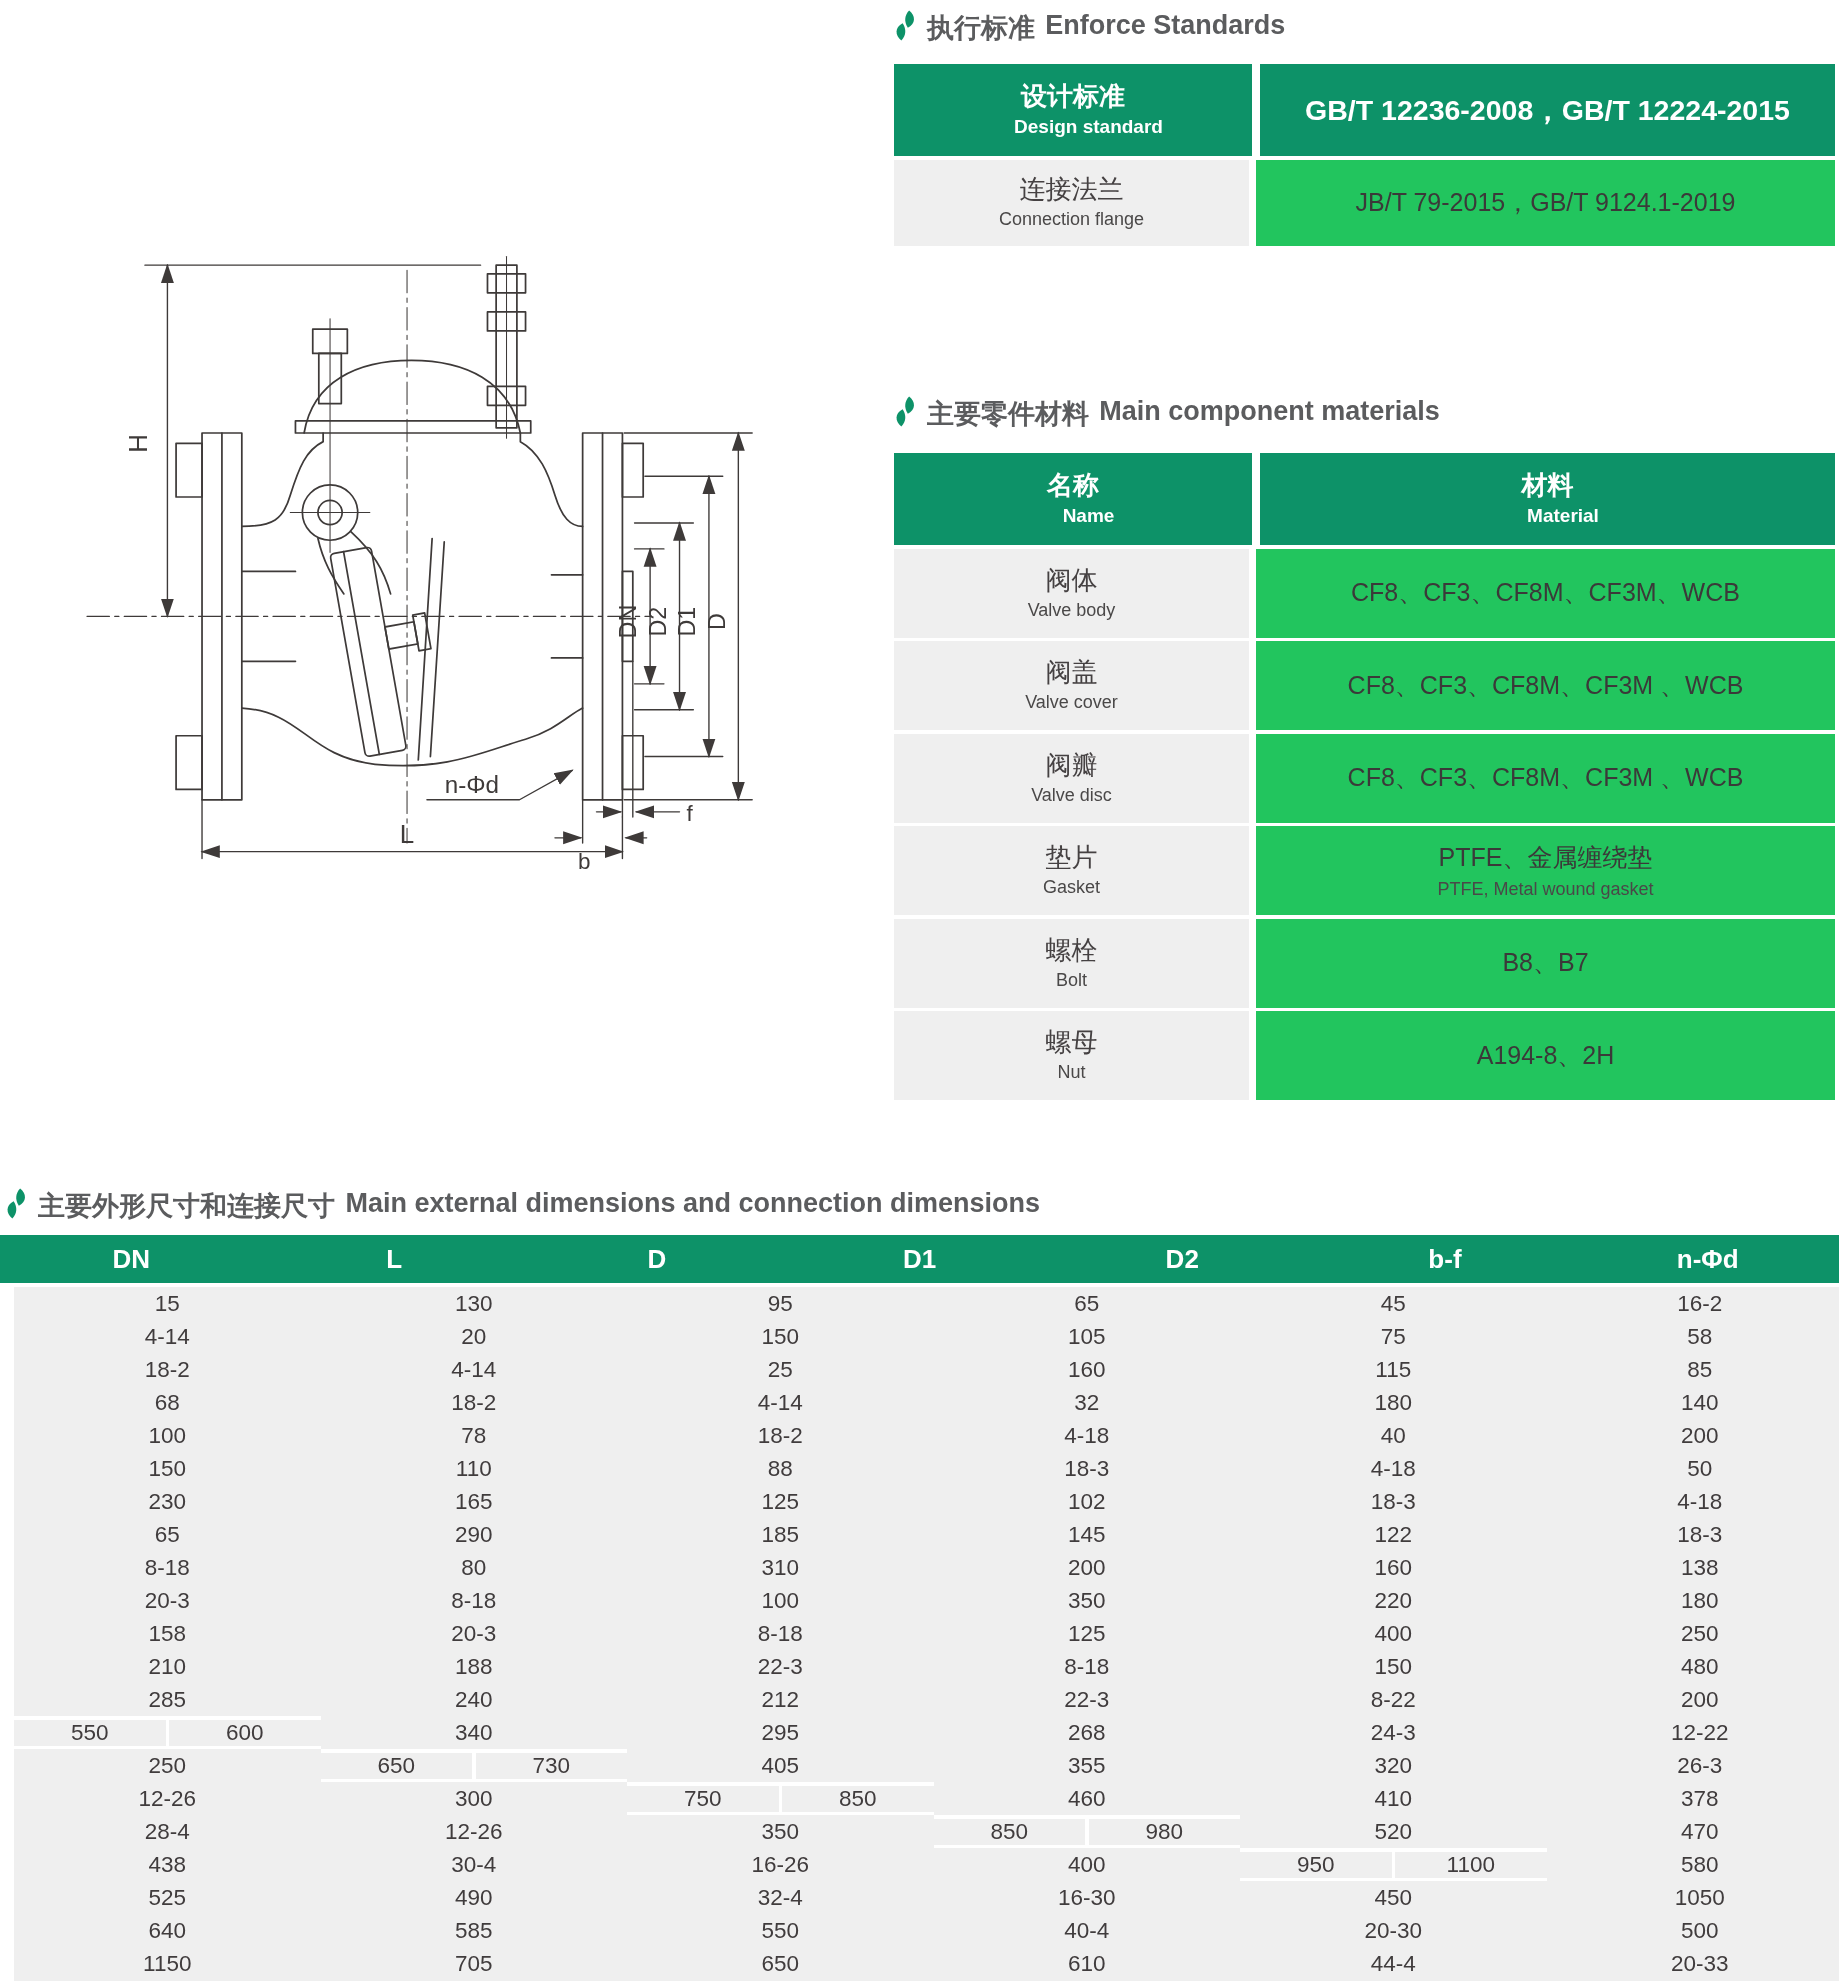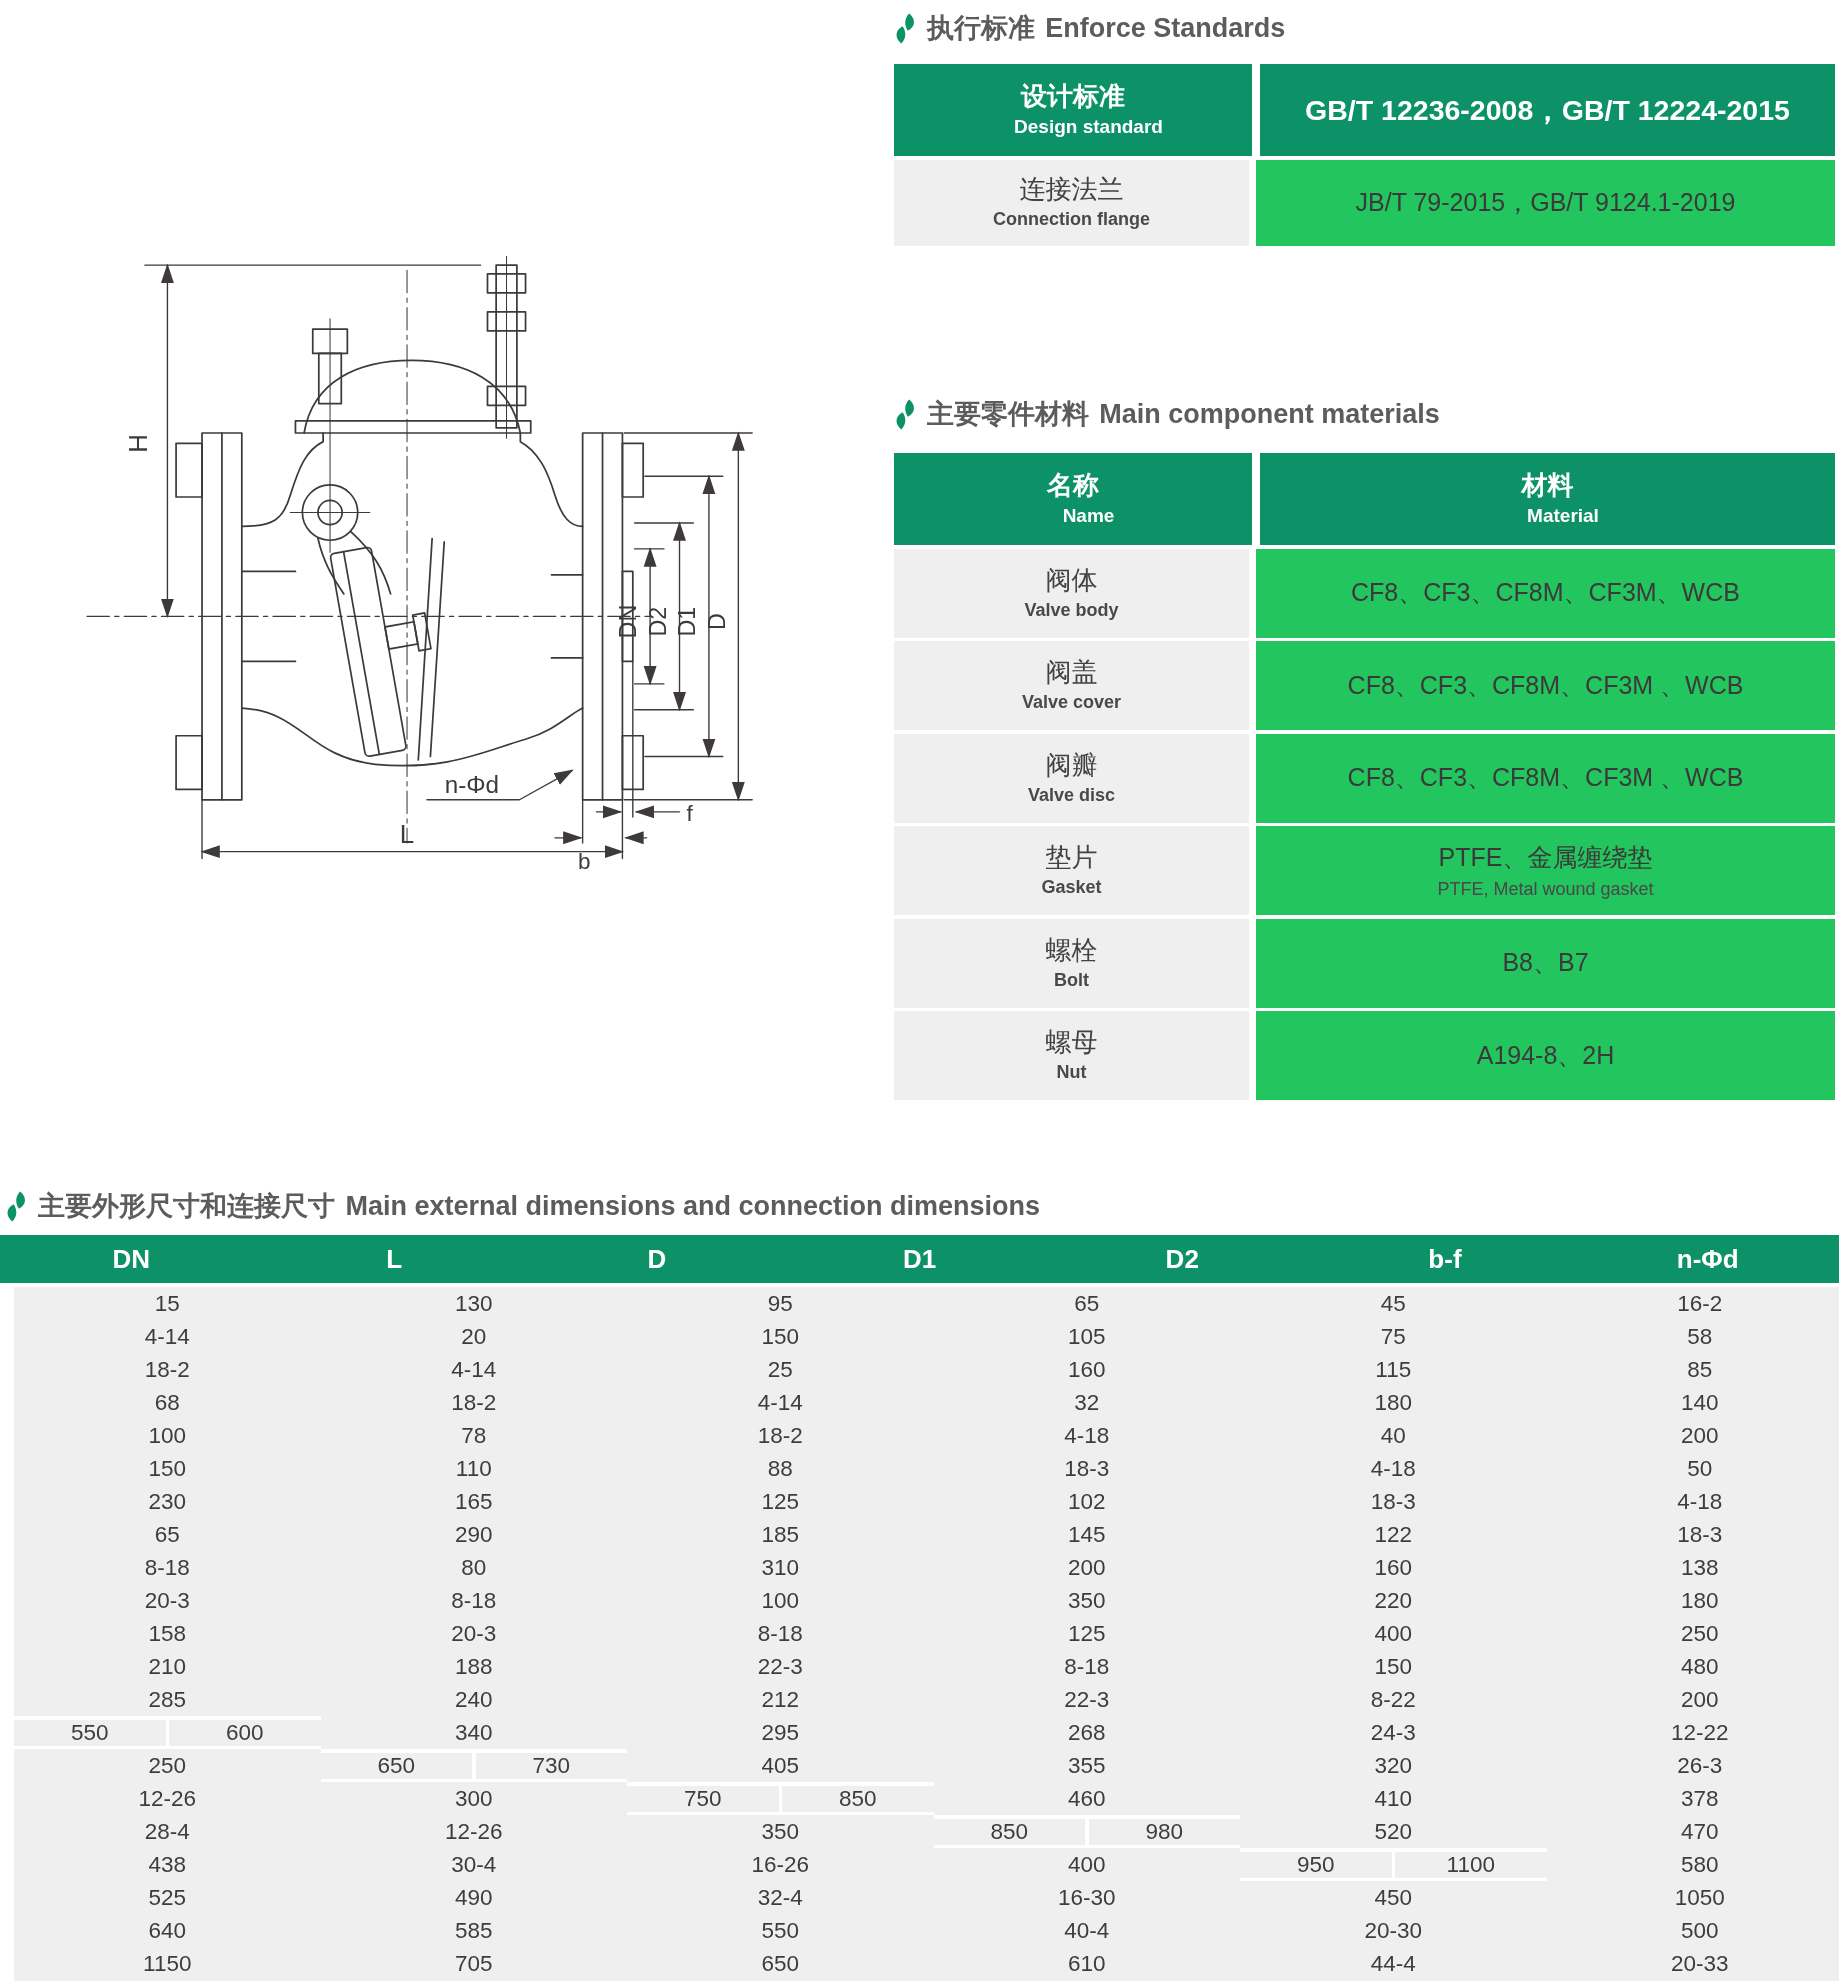--- a/index.html
+++ b/index.html
@@ -1,37 +1,37 @@
 <!DOCTYPE html>
 <html style="font-size:14px"><head>
 <meta charset="utf-8">
 <style>
   html,body{margin:0;padding:0;}
   body{
     width:1839px;height:1981px;position:relative;background:#ffffff;overflow:hidden;
     font-family:"Liberation Sans","DejaVu Sans",sans-serif;color:#3B3939;
   }
   
-  .sec-title{position:absolute;display:flex;align-items:center;gap:10.4px;
+  .sec-title{position:absolute;display:flex;align-items:flex-start;gap:10.4px;
     font-size:27px;font-weight:700;color:#5B5C5E;white-space:nowrap;}
   .sec-title .leaf{flex:0 0 auto;}
   
   .kv-table{position:absolute;width:941px;}
   .kv-row{display:flex;gap:7px;margin-bottom:3.5px;}
   .kv-label{width:355px;background:#EFEFEF;display:flex;flex-direction:column;
     align-items:center;justify-content:center;}
   .kv-value{flex:1;background:#22c55e;display:flex;flex-direction:column;
     align-items:center;justify-content:center;text-align:center;}
   .kv-row{height:86px;}
   .kv-row.tall{height:89px;}
   .kv-row.green{height:92px;gap:8px;}
   .kv-row.green .kv-label{width:358px;}
   .kv-row.green .kv-label,.kv-row.green .kv-value{background:#0D9268;color:#fff;}
   .cn{font-size:26px;color:#454142;line-height:1.2;}
-  .en{font-size:18px;color:#4A4848;line-height:1.2;margin-top:3.5px;font-weight:bold;}
+  .en{font-size:18px;color:#4A4848;line-height:1.2;margin-top:3.5px;}
   .green .cn,.green .en{color:#ffffff;font-weight:700;}
   .green .en{font-size:19px;padding-left:31px;}
   .val{font-size:25px;line-height:1.35;color:#3B3939;}
   .green .val{font-size:28.5px;font-weight:700;color:#ffffff;}
   .val-sub{font-size:18px;color:#4A4848;margin-top:3.5px;}
   
   .dim-head{position:absolute;left:0;top:1235px;width:1839px;height:48px;
     background:#0D9268;display:flex;}
   .dim-head .dh{flex:1;display:flex;align-items:center;justify-content:center;
     color:#fff;font-size:26px;font-weight:700;}

